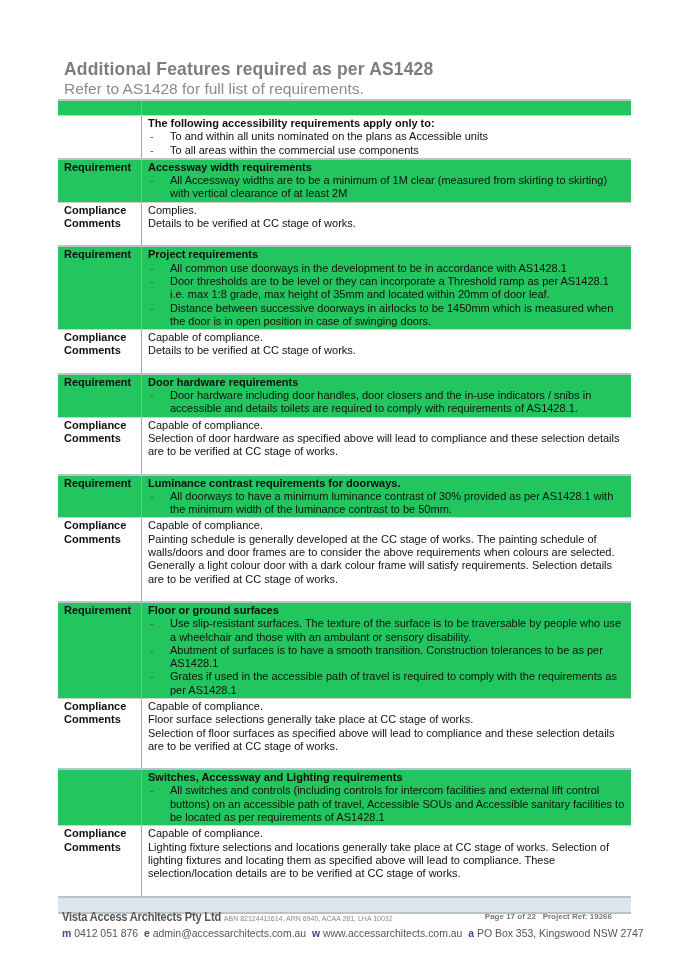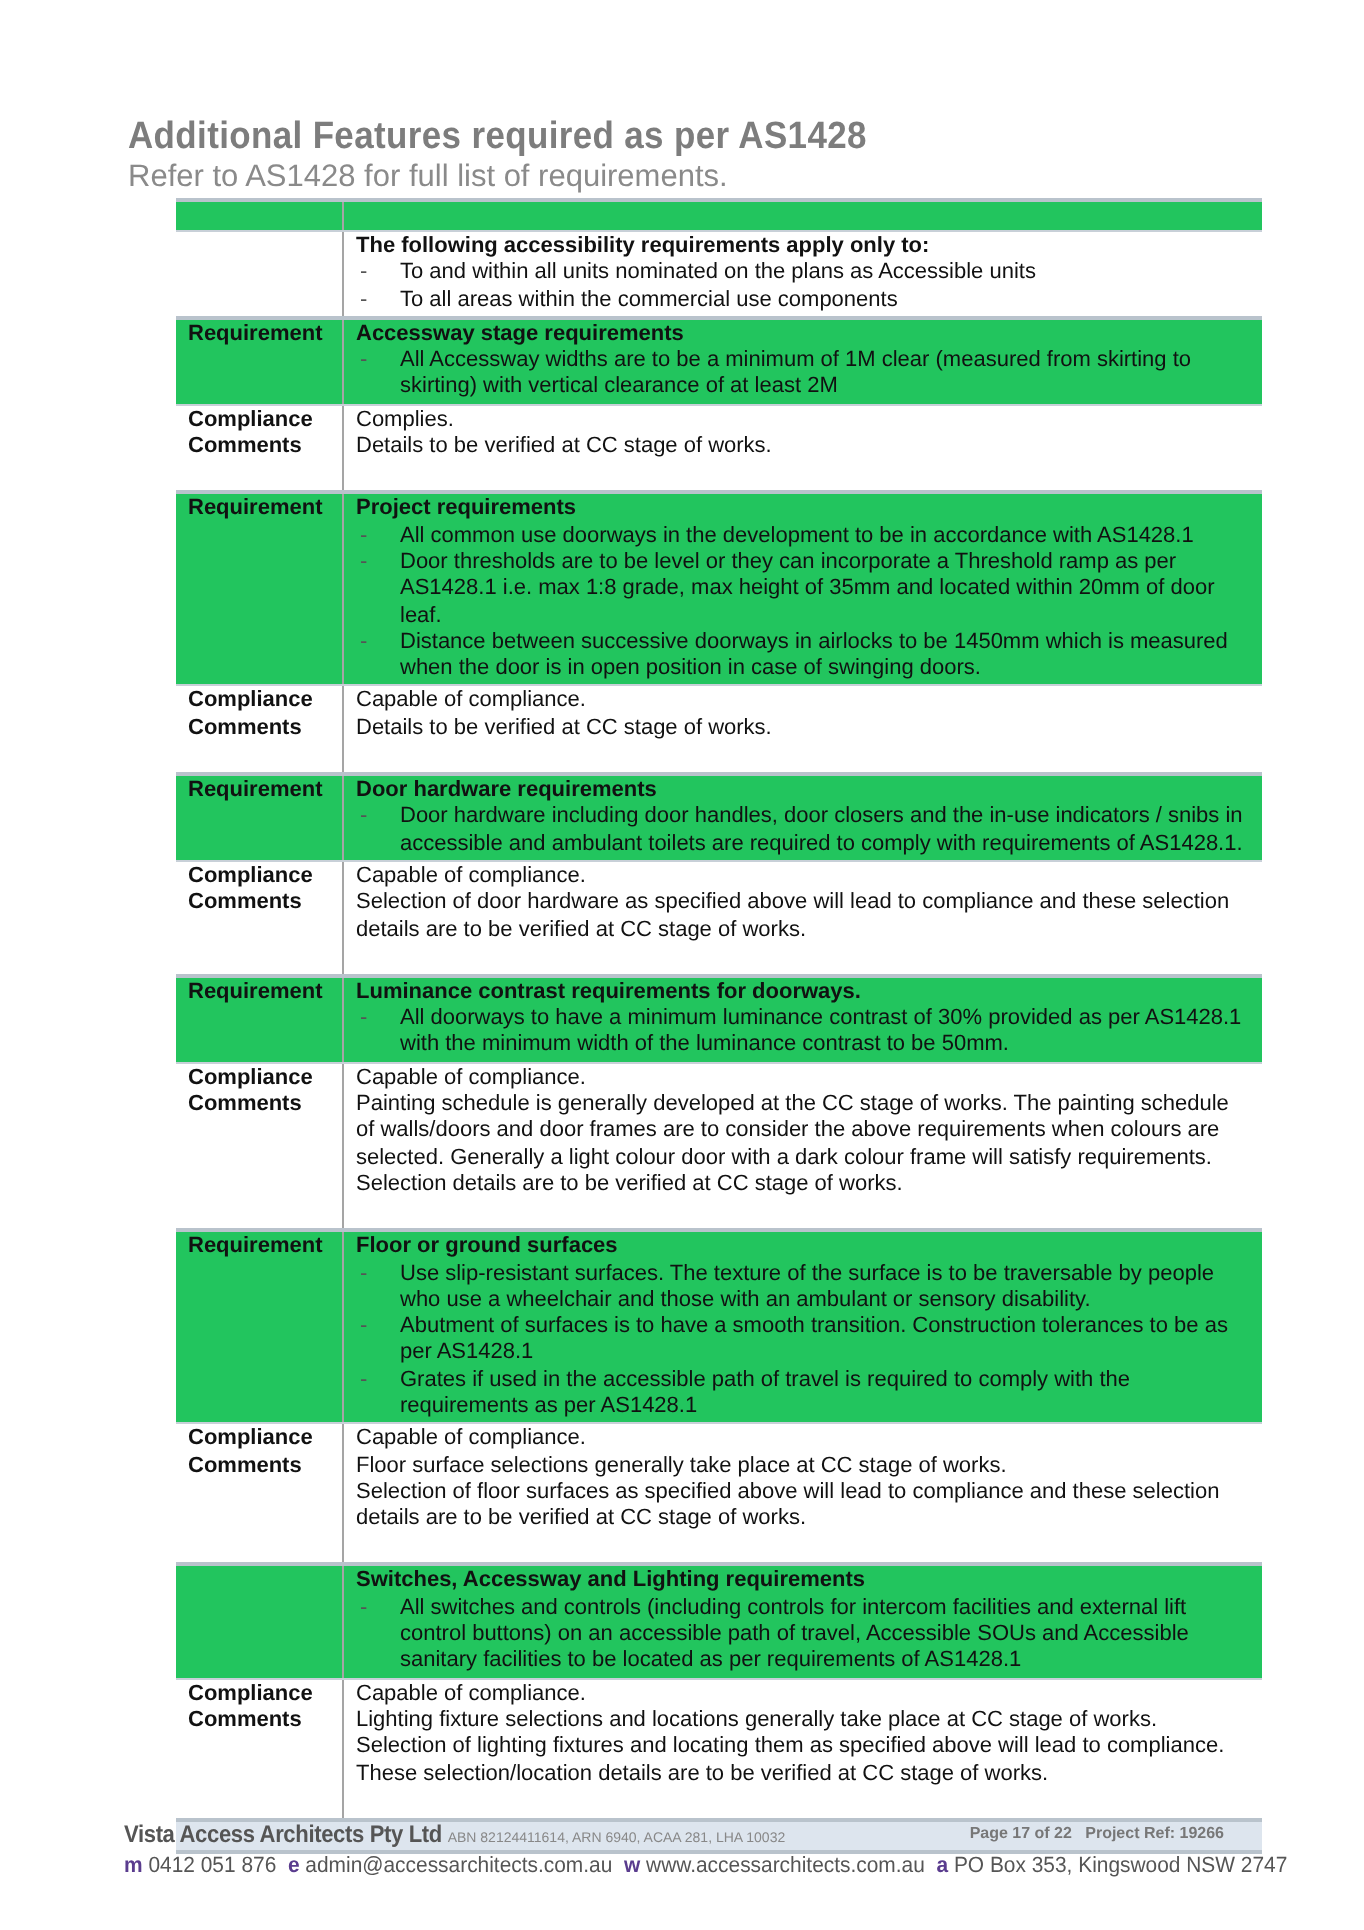--- a/index.html
+++ b/index.html
@@ -3,21 +3,21 @@
 <meta charset="utf-8">
 <style>
   html, body { margin: 0; padding: 0; background: #ffffff; }
   body { width: 682px; height: 965px; position: relative; overflow: hidden;
          font-family: "Liberation Sans", sans-serif; color: #111; }
   .title { position: absolute; left: 64px; top: 58px; font-size: 19px; font-weight: bold;
            color: #7d7d7d; letter-spacing: 0.2px; font-family: "Liberation Sans", sans-serif;
            transform: scaleX(0.92); transform-origin: left; }
   .subtitle { position: absolute; left: 64px; top: 80px; font-size: 15.5px; color: #8a8a8a; }
   .table { position: absolute; left: 58px; top: 99px; width: 573px; }
-  .row { display: flex; font-size: 11px; line-height: 13.3px; margin-left: 30px; }
+  .row { display: flex; font-size: 11px; line-height: 13.3px; }
   .row.shaded { background: #22c55e; }
   .row.topline { border-top: 2px solid #b9c3cc; }
   .lab { width: 84px; flex: 0 0 84px; font-weight: bold; padding: 1px 0 0 6px; box-sizing: border-box;
          border-right: 1px solid #a5a5a5; }
   .cnt { flex: 1; padding: 1px 6px 1px 6px; }
   .head { font-weight: bold; }
   .bullet { display: flex; }
   .bullet .dash { width: 20px; flex: 0 0 20px; padding-left: 2px; color: #555; }
   .bullet .txt { flex: 1; }
   .hdr-row { height: 14px; border-top: 2px solid #b9c3cc; border-bottom: 1px solid #c8d0d8; }
@@ -55,21 +55,21 @@
       <div class="bullet">
           <span class="dash">-</span>
           <span class="txt">To all areas within the commercial use components</span>
         </div>
     </div>
   </div>
 
   <div class="row shaded topline">
     <div class="lab">Requirement</div>
     <div class="cnt">
-      <div class="head">Accessway stage requirements</div>
+      <div class="head">Accessway width requirements</div>
       <div class="bullet">
           <span class="dash">-</span>
           <span class="txt">All Accessway widths are to be a minimum of 1M clear (measured from skirting to skirting) with vertical clearance of at least 2M</span>
         </div>
     </div>
   </div>
   <div class="row topline" style="border-top-width:1px;border-top-color:#c8d0d8">
     <div class="lab">
         <div>Compliance</div>
         <div>Comments</div>
@@ -110,21 +110,21 @@
       <div class="sp"></div>
     </div>
   </div>
 
   <div class="row shaded topline">
     <div class="lab">Requirement</div>
     <div class="cnt">
       <div class="head">Door hardware requirements</div>
       <div class="bullet">
           <span class="dash">-</span>
-          <span class="txt">Door hardware including door handles, door closers and the in-use indicators / snibs in accessible and ambulant toilets are required to comply with requirements of AS1428.1.</span>
+          <span class="txt">Door hardware including door handles, door closers and the in-use indicators / snibs in accessible and details toilets are required to comply with requirements of AS1428.1.</span>
         </div>
     </div>
   </div>
   <div class="row topline" style="border-top-width:1px;border-top-color:#c8d0d8">
     <div class="lab">
         <div>Compliance</div>
         <div>Comments</div>
       </div>
     <div class="cnt">
       <div>Capable of compliance.</div>

